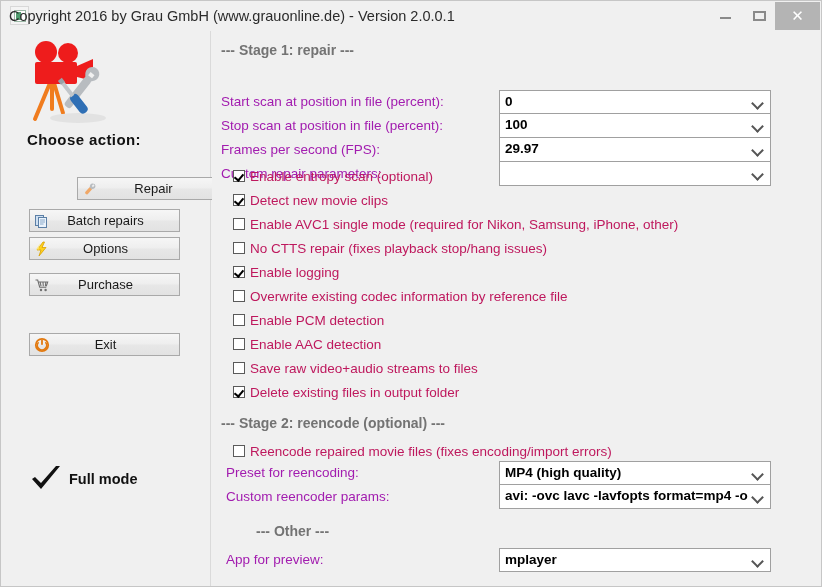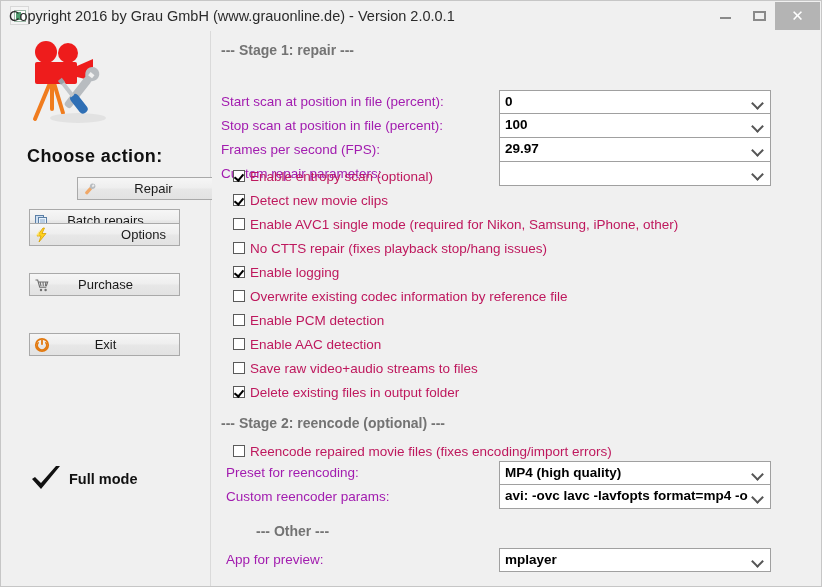--- a/index.html
+++ b/index.html
@@ -134,22 +134,22 @@
 
   
   #app-logo {
     position: absolute;
     left: 22px; top: 8px;
     width: 92px; height: 88px;
   }
 
   #choose-action-label {
     position: absolute;
-    left: 26px; top: 115px;
-    font-size: 18px;
+    left: 26px; top: 100px;
+    font-size: 15px;
     font-weight: bold;
     color: #111111;
     letter-spacing: 0.4px;
   }
 
   
   .side-btn {
     position: absolute;
     left: 28px;
     width: 151px;
@@ -169,21 +169,21 @@
     left: 4px; top: 3px;
     width: 16px; height: 16px;
   }
   .side-btn .btn-label {
     display: block;
     width: 151px;
     text-align: center;
   }
   #btn-repair  { top: 146px; margin-left: 48px; }
   #btn-batch   { top: 178px; }
-  #btn-options { top: 192px; padding-left: 38px; }
+  #btn-options { top: 206px; }
   #btn-purchase{ top: 242px; }
   #btn-exit    { top: 302px; }
 
   
   #full-mode-row {
     position: absolute;
     left: 26px; top: 432px;
     width: 170px;
     height: 34px;
   }

